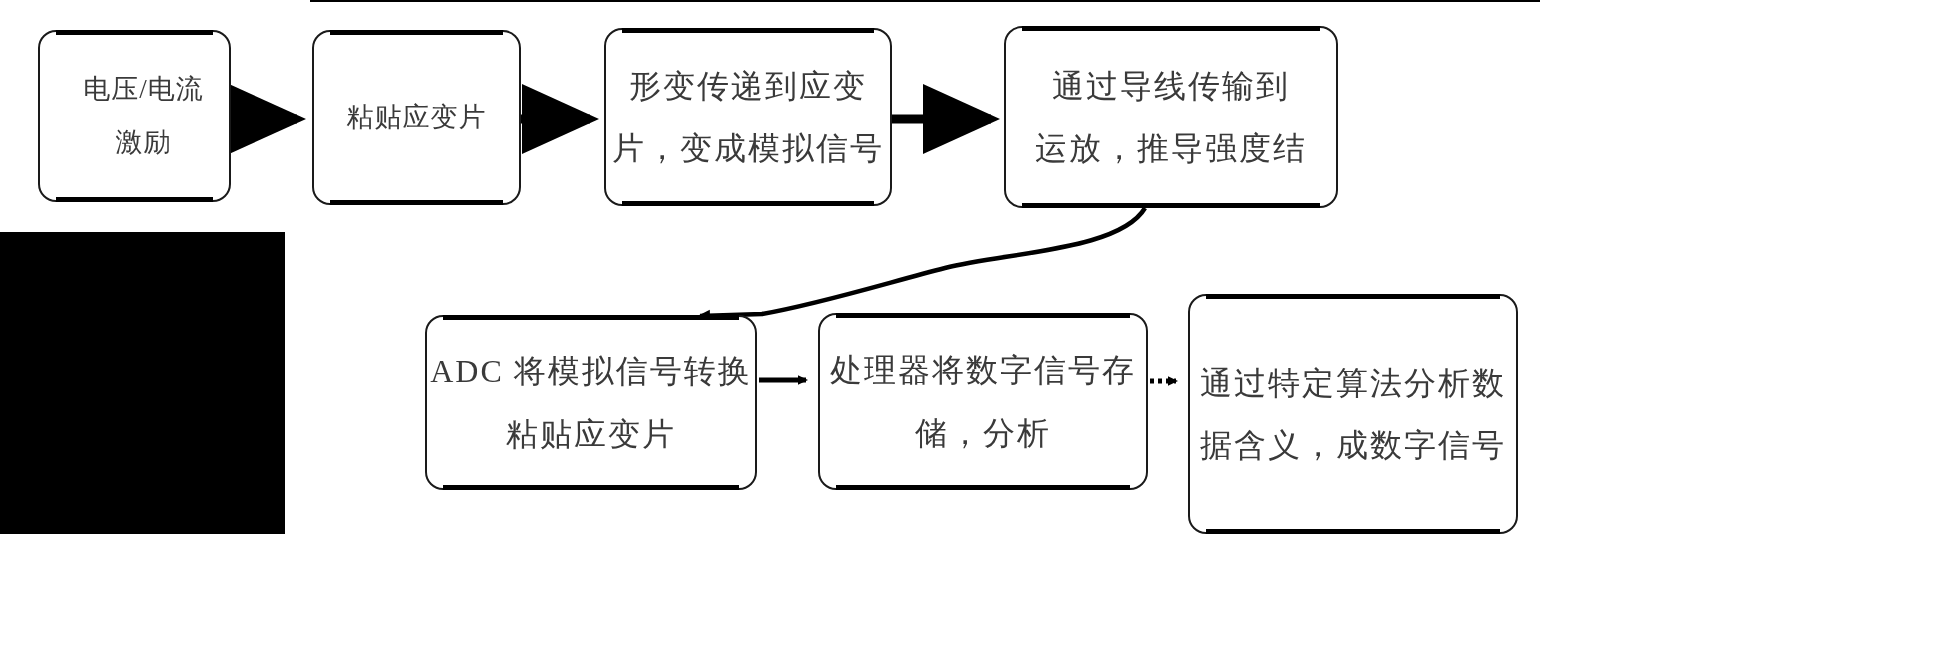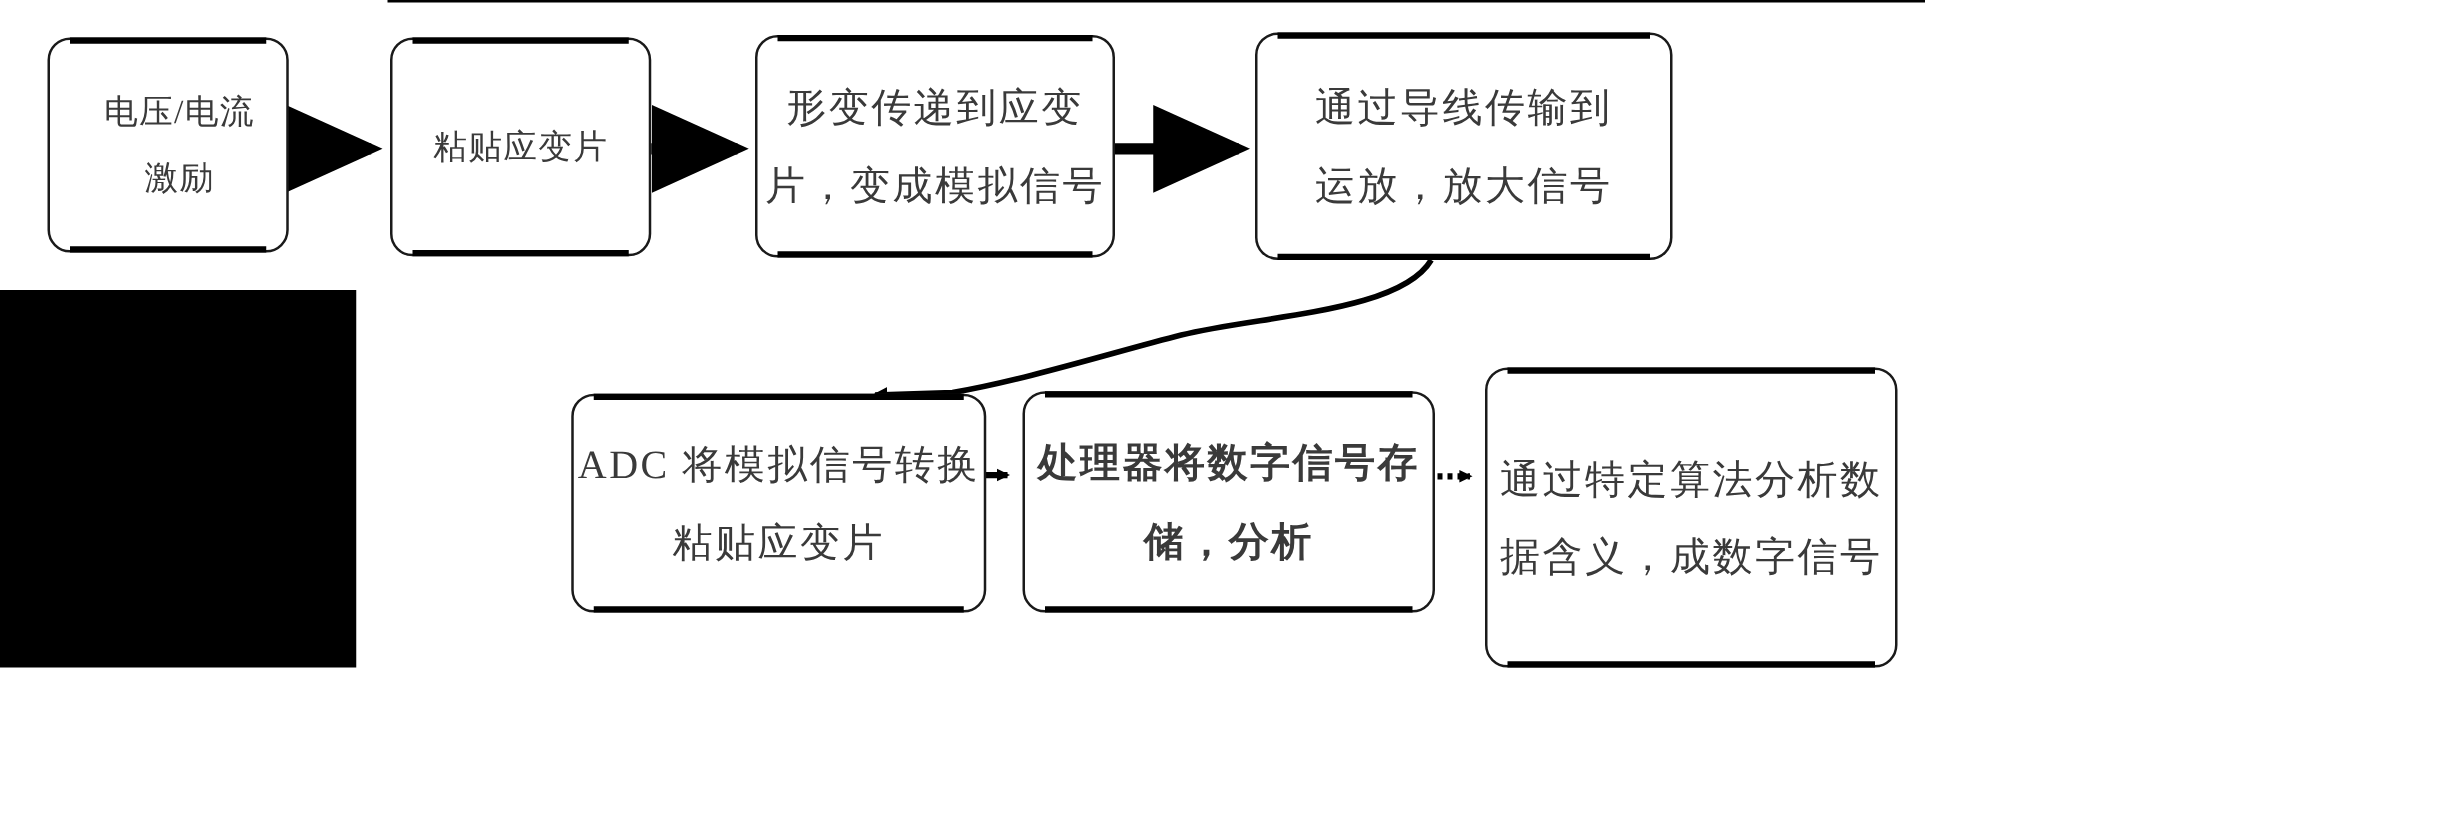--- a/index.html
+++ b/index.html
@@ -141,32 +141,32 @@
   <div class="node wide" style="left:604px; top:28px; width:288px; height:178px;">
     <span class="edge-top"></span>
     <span class="line">形变传递到应变</span>
     <span class="line">片，变成模拟信号</span>
     <span class="edge-bottom"></span>
   </div>
 
   <div class="node wide" style="left:1004px; top:26px; width:334px; height:182px;">
     <span class="edge-top"></span>
     <span class="line">通过导线传输到</span>
-    <span class="line">运放，放大信号</span>
+    <span class="line">运放，推导强度结</span>
     <span class="edge-bottom"></span>
   </div>
 
-  <div class="node wide" style="left:425px; top:315px; width:332px; height:175px;margin-left:32px;">
+  <div class="node wide" style="left:425px; top:315px; width:332px; height:175px;">
     <span class="edge-top"></span>
     <span class="line">ADC 将模拟信号转换</span>
     <span class="line">粘贴应变片</span>
     <span class="edge-bottom"></span>
   </div>
 
-  <div class="node wide" style="left:818px; top:313px; width:330px; height:177px;font-weight:bold;">
+  <div class="node wide" style="left:818px; top:313px; width:330px; height:177px;">
     <span class="edge-top"></span>
     <span class="line">处理器将数字信号存</span>
     <span class="line">储，分析</span>
     <span class="edge-bottom"></span>
   </div>
 
   <div class="node wide" style="left:1188px; top:294px; width:330px; height:240px;">
     <span class="edge-top"></span>
     <span class="line">通过特定算法分析数</span>
     <span class="line">据含义，成数字信号</span>

